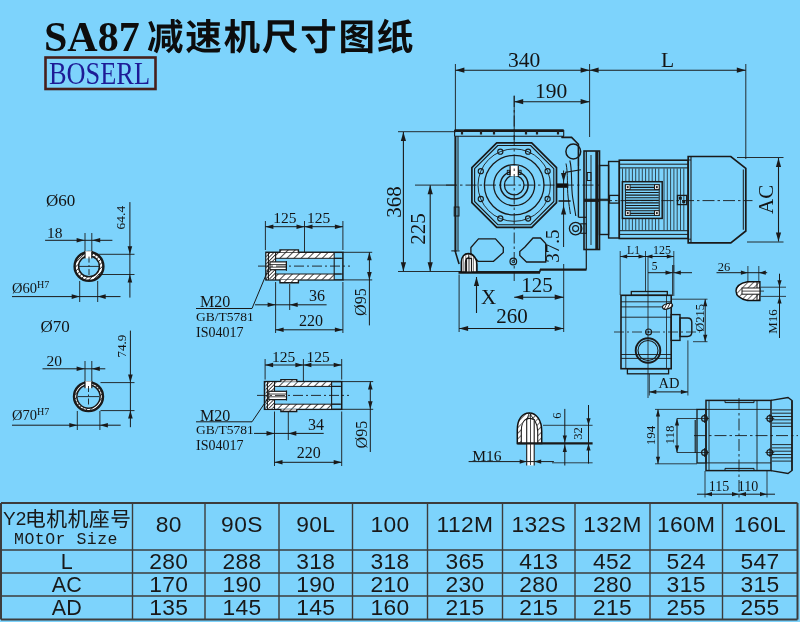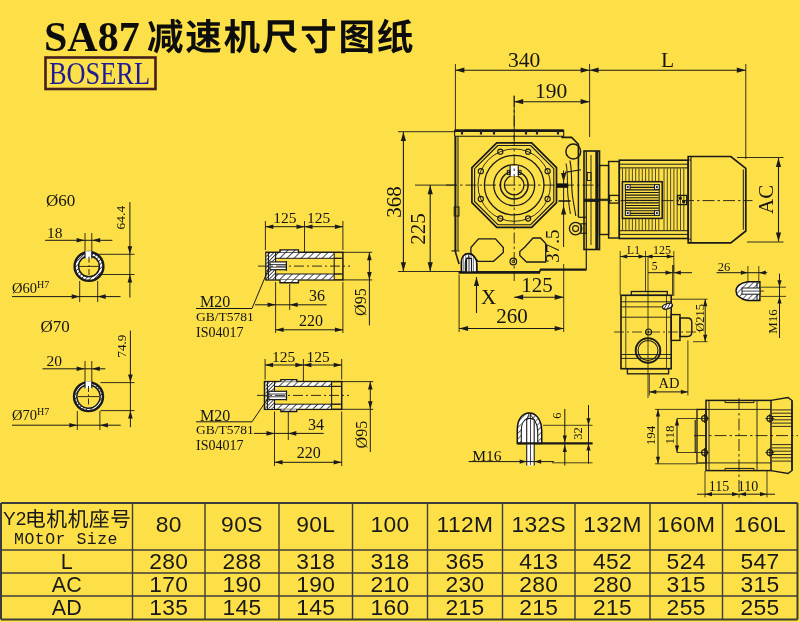--- a/index.html
+++ b/index.html
@@ -1,14 +1,14 @@
 <!DOCTYPE html>
 <html><head><meta charset="utf-8"><style>
 html,body{margin:0;padding:0;background:#ffffff;}
-#page{position:relative;width:800px;height:622px;background:#fde047;overflow:hidden;}
+#page{position:relative;width:800px;height:622px;background:#7dd3fc;overflow:hidden;}
 svg{position:absolute;left:0;top:0;}
 </style></head><body>
 <div id="page">
 <svg width="800" height="622" viewBox="0 0 800 622">
 <defs>
 <pattern id="dh" width="4" height="4" patternUnits="userSpaceOnUse" patternTransform="rotate(45)">
 <rect width="4" height="4" fill="#fff"></rect>
           <line x1="0" y1="0" x2="0" y2="4" stroke="#1a1a1a" stroke-width="1.3"></line>
         </pattern>
 <pattern id="dh2" width="5" height="5" patternUnits="userSpaceOnUse" patternTransform="rotate(45)">

